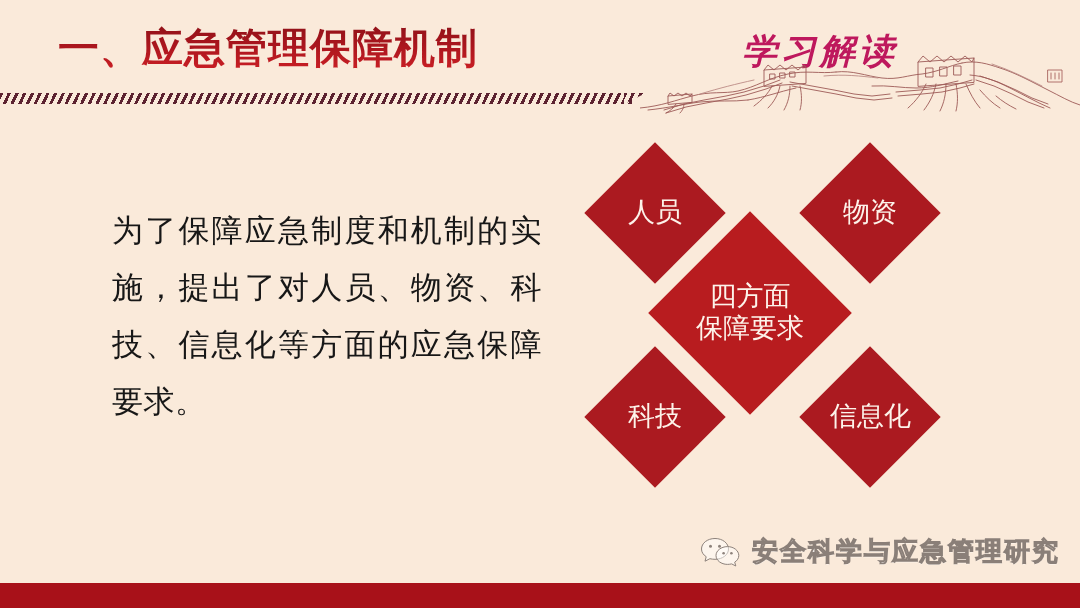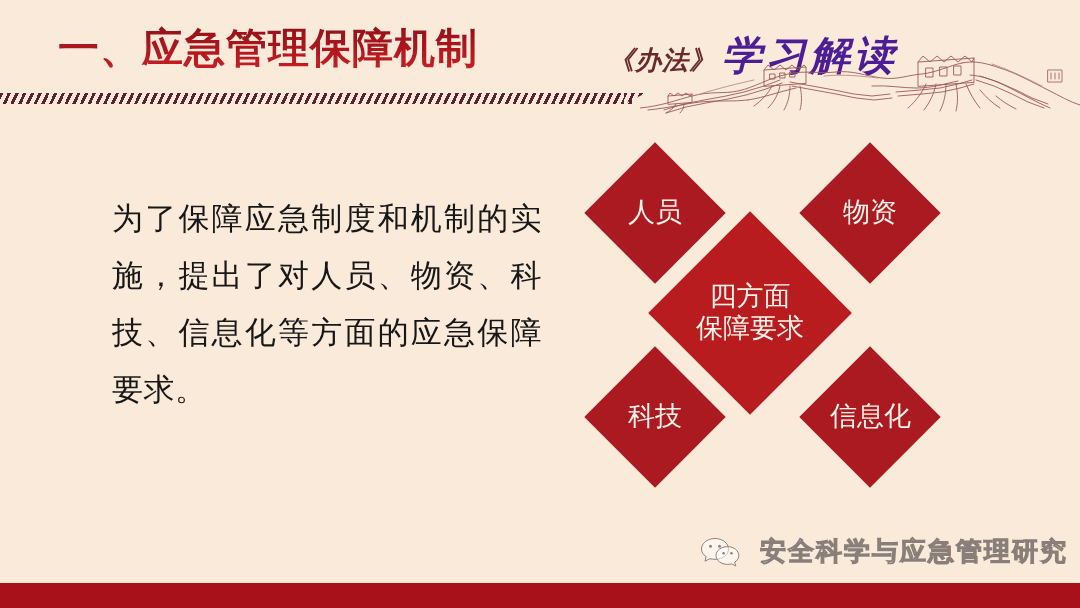--- a/index.html
+++ b/index.html
@@ -82,40 +82,40 @@
   .brand-part-a {
     font-family: "Liberation Serif", "DejaVu Serif", serif;
     font-size: 26px;
     font-style: italic;
     font-weight: bold;
     color: #6a2a2c;
     letter-spacing: 1px;
   }
   .brand-part-b {
     font-family: Liberation Mono, monospace;
-    font-size: 40px;
+    font-size: 35px;
     font-style: italic;
     font-weight: bold;
-    color: #4c1d95;
+    color: #be185d;
     letter-spacing: 4px;
   }
   #great-wall-art {
     position: absolute;
     left: 640px;
     top: 50px;
     width: 440px;
     height: 66px;
     pointer-events: none;
   }
 
   
   #body-paragraph {
     position: absolute;
     left: 112px;
-    top: 190px;
+    top: 202px;
     width: 430px;
     font-size: 31px;
     line-height: 57px;
     color: #171717;
     letter-spacing: 0.5px;
     text-align: justify;
   }
 
   
   #diagram {
@@ -162,21 +162,21 @@
   #d-tech     { left:  45px; top: 237px; }
   #d-info     { left: 260px; top: 237px; }
 
   
   #watermark {
     position: absolute;
     left: 700px;
     top: 534px;
     display: flex;
     align-items: center;
-    gap: 20px;
+    gap: 12px;
   }
   #wechat-icon {
     width: 40px;
     height: 32px;
     flex: none;
   }
   #watermark-text {
     font-size: 26px;
     font-weight: bold;
     letter-spacing: 2px;
@@ -200,21 +200,20 @@
 <div id="slide">
 
   <div id="header">
 
     <div id="slide-title">一、应急管理保障机制</div>
 
     <div id="hatch-divider"></div>
     <div id="hatch-tail"></div>
 
     <div id="header-brand">
-      <span class="brand-part-a">《办法》</span>
       <span class="brand-part-b">学习解读</span>
     </div>
 
     <svg id="great-wall-art" viewBox="0 0 440 66" preserveAspectRatio="none" aria-hidden="true">
       <g fill="none" stroke="#9d5a57" stroke-width="0.9" stroke-linecap="round" stroke-linejoin="round">
 
         <path d="M0 58 C22 56 36 50 52 46 C70 41 84 44 98 41 C116 37 128 28 148 24 C166 20 180 24 196 22"></path>
         <path d="M196 22 C212 20 226 26 242 28 C258 30 268 25 282 24 C298 22 308 16 322 13"></path>
         <path d="M322 13 C336 10 348 14 360 18 C376 23 392 32 408 40 C420 46 430 52 440 55"></path>
         <path d="M8 60 C28 58 44 54 60 52 C78 50 92 52 108 50"></path>

